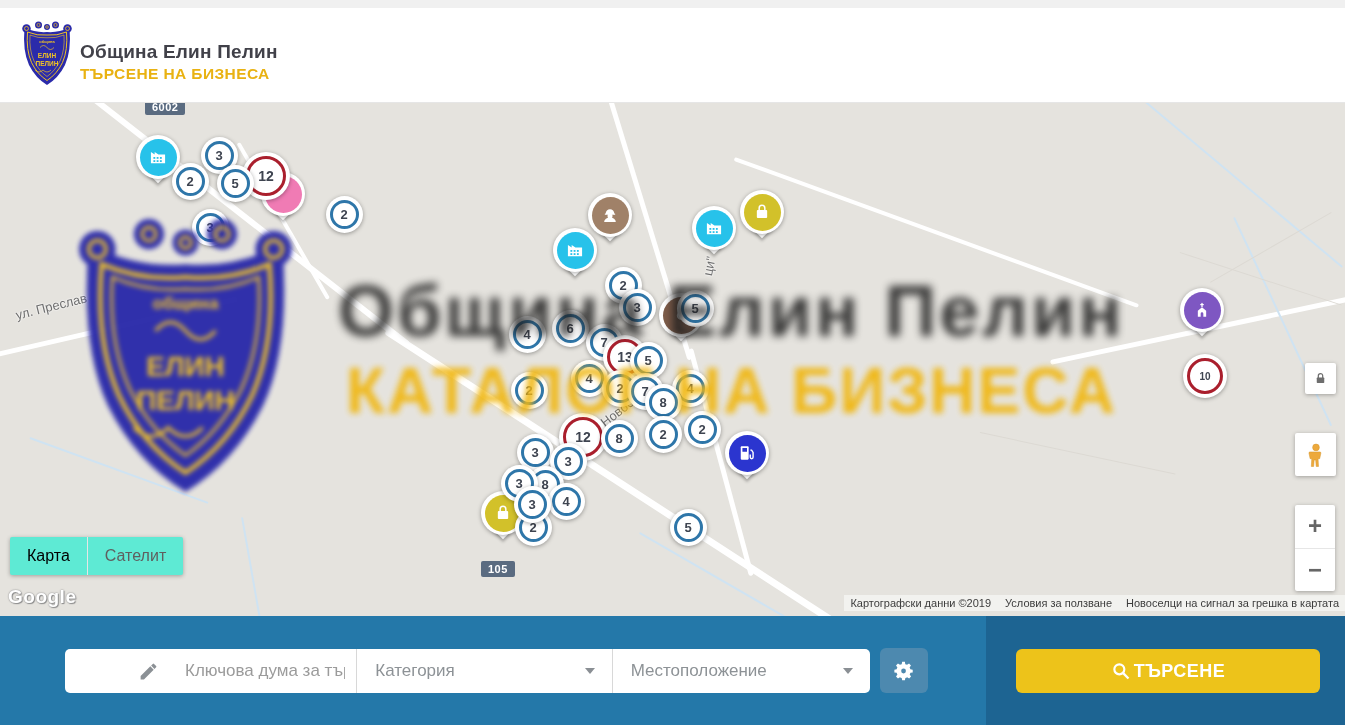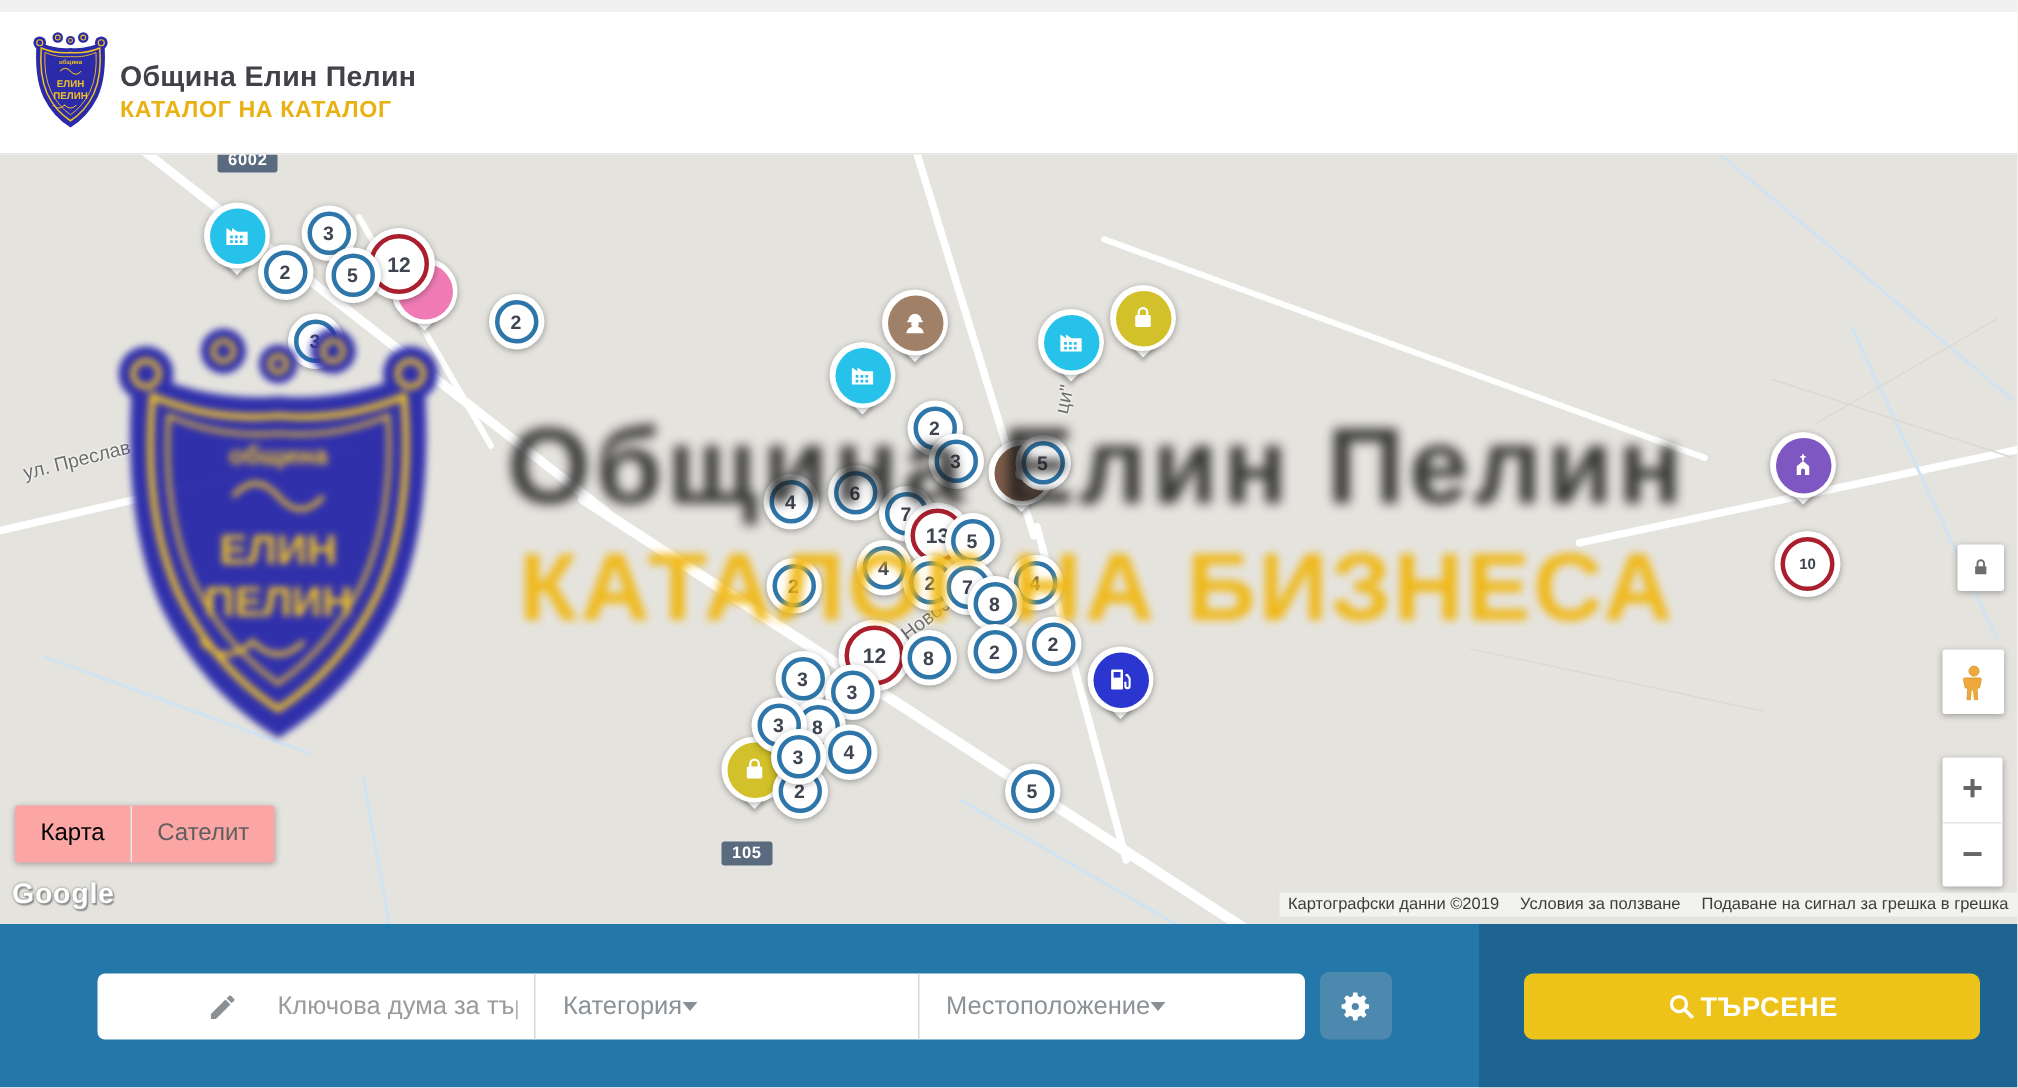--- a/index.html
+++ b/index.html
@@ -32,21 +32,21 @@
   .pin .disc{position:absolute;left:1px;top:1px;width:44px;height:44px;border-radius:50%;background:#fff;box-shadow:0 1px 4px rgba(0,0,0,.35);display:flex;align-items:center;justify-content:center;}
   .pin .inner{width:37px;height:37px;border-radius:50%;display:flex;align-items:center;justify-content:center;}
   .pin svg{width:20px;height:20px;display:block;}
 
   
   .wm-shield{position:absolute;left:78px;top:110px;width:215px;height:285px;z-index:3;filter:blur(2.5px);opacity:.97;pointer-events:none;}
   .wm-line1{position:absolute;left:338px;top:168px;z-index:3;font-size:72px;font-weight:600;letter-spacing:3px;color:#1f1f1f;filter:blur(4px);opacity:.88;pointer-events:none;white-space:nowrap;}
   .wm-line2{position:absolute;left:346px;top:252px;z-index:3;font-size:64px;font-weight:bold;letter-spacing:2px;color:#f0b713;filter:blur(3px);opacity:.96;pointer-events:none;white-space:nowrap;}
 
   
-  .maptype{position:absolute;left:10px;top:435px;height:38px;display:flex;background:#fca5a5;border-radius:2px;box-shadow:0 1px 4px rgba(0,0,0,.3);z-index:5;overflow:hidden;}
+  .maptype{position:absolute;left:10px;top:435px;height:38px;display:flex;background:#5eead4;border-radius:2px;box-shadow:0 1px 4px rgba(0,0,0,.3);z-index:5;overflow:hidden;}
   .maptype div{padding:0 17px;display:flex;align-items:center;font-size:16px;cursor:pointer;}
   .maptype .active{color:#000;font-weight:500;}
   .maptype .inactive{color:#5f5f5f;border-left:1px solid #e6e6e6;}
   .google-logo{position:absolute;left:8px;top:484px;z-index:5;font-size:19px;font-weight:bold;color:#fff;letter-spacing:.5px;cursor:pointer;
     text-shadow:0 0 1px #999,0 0 2px #999,1px 1px 1px #888;text-align:right;}
   .attribution{position:absolute;right:0;top:493px;height:16px;background:rgba(245,244,242,.85);display:flex;align-items:center;gap:14px;padding:0 6px;z-index:5;font-size:11px;color:#3c3c3c;}
   .attribution span{white-space:nowrap;}
   .attribution .link{cursor:pointer;}
   .ctl{position:absolute;background:#fff;box-shadow:0 1px 4px rgba(0,0,0,.3);border-radius:2px;z-index:5;display:flex;align-items:center;justify-content:center;cursor:pointer;}
   .ctl-lock{left:1305px;top:261px;width:31px;height:31px;}
@@ -56,21 +56,21 @@
   .zoomctl .zin{border-bottom:1px solid #e6e6e6;}
 
   
   .searchbar{position:absolute;left:0;top:616px;width:1345px;height:109px;background:var(--bar-blue,#2478a9);}
   .search-panel{position:absolute;left:986px;top:0;width:359px;height:109px;background:var(--panel-blue,#1d6492);}
   .fieldbar{position:absolute;left:65px;top:33px;width:805px;height:44px;background:#fff;border-radius:5px;display:flex;align-items:stretch;}
   .f-keyword{width:292px;display:flex;align-items:center;}
   .f-keyword svg{margin-left:73px;width:21px;height:21px;flex:none;}
   .f-keyword input{border:none;outline:none;margin-left:24px;width:160px;font-size:17px;color:#555;font-family:"Liberation Sans",sans-serif;}
   .f-keyword input::placeholder{color:#9b9b9b;}
-  .f-select{display:flex;align-items:center;justify-content:flex-start;border-left:1px solid #d8d8d8;cursor:pointer;}
+  .f-select{display:flex;align-items:center;justify-content:space-between;border-left:1px solid #d8d8d8;cursor:pointer;}
   .f-category{width:255px;}
   .f-location{width:258px;}
   .f-select .lbl{margin-left:18px;font-size:17px;color:#8d9296;}
   .caret{width:0;height:0;border-left:5px solid transparent;border-right:5px solid transparent;border-top:6px solid #8a8f94;margin-right:17px;}
   .gear-btn{position:absolute;left:880px;top:32px;width:48px;height:45px;background:var(--gear-blue,#4d89af);border:none;border-radius:6px;display:flex;align-items:center;justify-content:center;cursor:pointer;}
   .gear-btn svg{width:22px;height:22px;color:var(--gear-blue,#4d89af);}
   .search-btn{position:absolute;left:1016px;top:33px;width:304px;height:44px;background:var(--accent-yellow,#edc31a);border:none;border-radius:6px;display:flex;align-items:center;justify-content:center;gap:3px;cursor:pointer;}
   .search-btn svg{width:20px;height:20px;}
   .search-btn span{font-size:18px;font-weight:bold;color:#fff;letter-spacing:.5px;font-family:"Liberation Sans",sans-serif;}
 </style>
@@ -103,21 +103,21 @@
       <path d="M34 100 q8 8 16 0 q8 8 16 0" stroke-width="1.4" transform="translate(-8 0)"></path>
     </g>
     <g fill="#f0c224" text-anchor="middle" font-family="Liberation Sans, sans-serif">
       <text x="50" y="45" font-size="8" font-weight="bold">община</text>
       <text x="50" y="76" font-size="13" font-weight="bold">ЕЛИН</text>
       <text x="50" y="92" font-size="13" font-weight="bold">ПЕЛИН</text>
     </g>
   </svg></div>
     <div class="logo-text">
       <div class="logo-title">Община Елин Пелин</div>
-      <div class="logo-subtitle">КАТАЛОГ НА КАТАЛОГ</div>
+      <div class="logo-subtitle">ТЪРСЕНЕ НА БИЗНЕСА</div>
     </div>
   </div>
 
   <div class="map" id="map">
     <div id="roads-layer">
         <div class="road" style="left: 95px; top: -6px; width: 400px; height: 6px; transform: rotate(38deg);"></div>
         <div class="road" style="left: 388px; top: 226px; width: 610px; height: 7px; transform: rotate(33deg);"></div>
         <div class="road" style="left: 612px; top: -6px; width: 275px; height: 5px; transform: rotate(73deg);"></div>
         <div class="road" style="left: 693px; top: 246px; width: 235px; height: 5px; transform: rotate(75deg);"></div>
         <div class="road" style="left: -12px; top: 252px; width: 255px; height: 5px; transform: rotate(-13deg);"></div>
@@ -398,21 +398,21 @@
     <div class="wm-line2">КАТАЛОГ НА БИЗНЕСА</div>
 
     <div class="maptype">
       <div class="active">Карта</div>
       <div class="inactive">Сателит</div>
     </div>
     <div class="google-logo">Google</div>
     <div class="attribution" id="attribution">
         <span class="">Картографски данни ©2019</span>
         <span class="link">Условия за ползване</span>
-        <span class="link">Подаване на сигнал за грешка в грешка</span>
+        <span class="link">Новоселци на сигнал за грешка в картата</span>
       </div>
 
     <div class="ctl ctl-lock">
       <svg viewBox="0 0 24 24" width="15" height="15">
           <path fill="none" stroke="#6e6e6e" stroke-width="2" d="M8.5 11V7.5a3.5 3.5 0 0 1 7 0V11"></path>
           <rect x="6" y="10.5" width="12" height="8.5" rx="1" fill="#6e6e6e"></rect>
         </svg>
     </div>
     <div class="ctl ctl-pegman">
       <svg viewBox="0 0 24 24" width="26" height="30">

